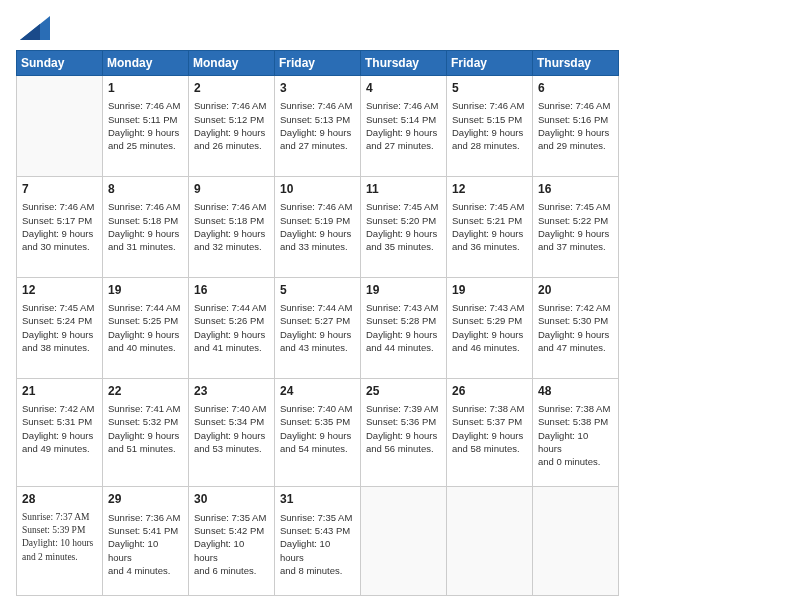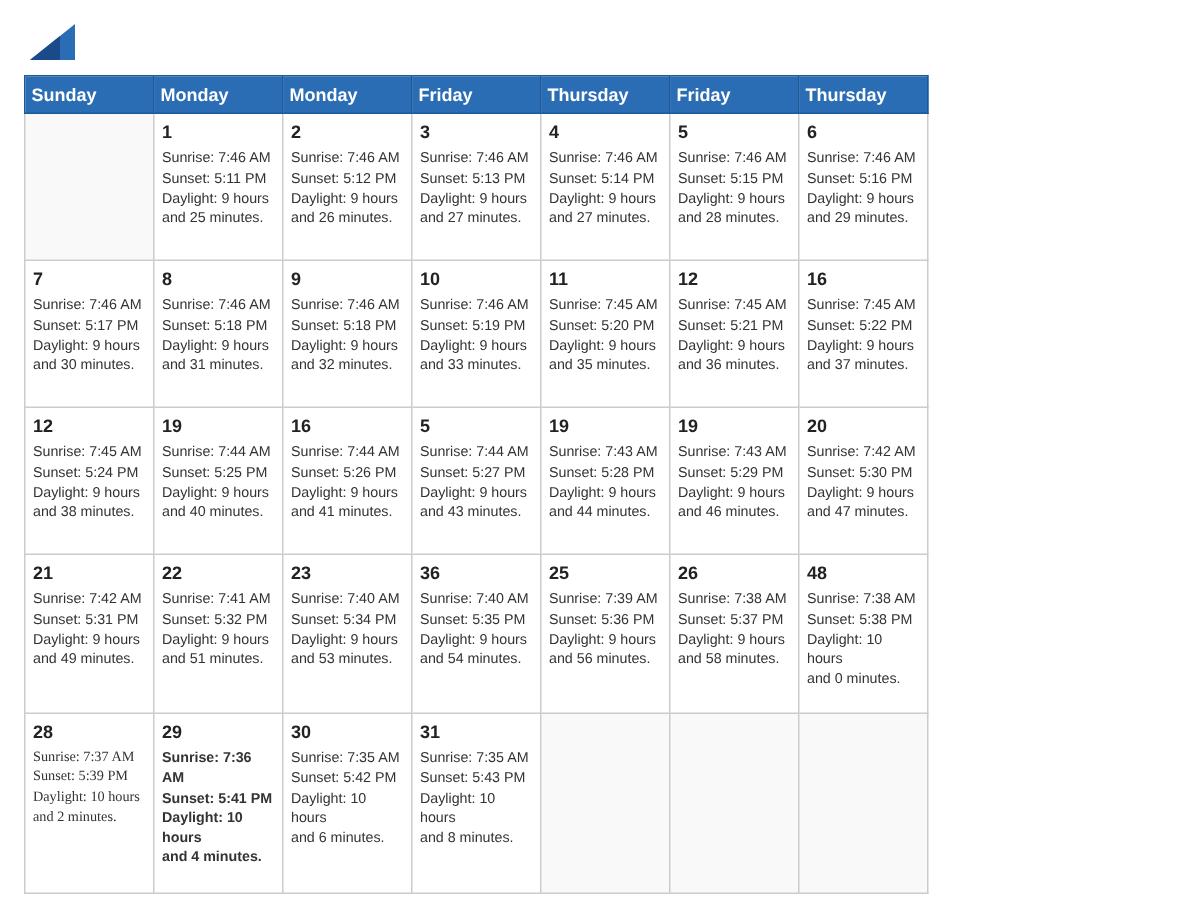--- a/index.html
+++ b/index.html
@@ -293,21 +293,21 @@
 and 51 minutes.</div>
           </td>
           <td>
             <span class="day-number">23</span>
             <div class="cell-text" style="white-space: pre-line;">Sunrise: 7:40 AM
 Sunset: 5:34 PM
 Daylight: 9 hours
 and 53 minutes.</div>
           </td>
           <td>
-            <span class="day-number">36</span>
+            <span class="day-number">24</span>
             <div class="cell-text" style="white-space: pre-line;">Sunrise: 7:40 AM
 Sunset: 5:35 PM
 Daylight: 9 hours
 and 54 minutes.</div>
           </td>
           <td>
             <span class="day-number">25</span>
             <div class="cell-text" style="white-space: pre-line;">Sunrise: 7:39 AM
 Sunset: 5:36 PM
 Daylight: 9 hours
@@ -331,21 +331,21 @@
         <tr>
           <td>
             <span class="day-number">28</span>
             <div class="cell-text" style="white-space: pre-line; font-family: Liberation Serif, serif;">Sunrise: 7:37 AM
 Sunset: 5:39 PM
 Daylight: 10 hours
 and 2 minutes.</div>
           </td>
           <td>
             <span class="day-number">29</span>
-            <div class="cell-text" style="white-space: pre-line; font-weight: bold;">Sunrise: 7:36 AM
+            <div class="cell-text" style="white-space: pre-line;">Sunrise: 7:36 AM
 Sunset: 5:41 PM
 Daylight: 10 hours
 and 4 minutes.</div>
           </td>
           <td>
             <span class="day-number">30</span>
             <div class="cell-text" style="white-space: pre-line;">Sunrise: 7:35 AM
 Sunset: 5:42 PM
 Daylight: 10 hours
 and 6 minutes.</div>

